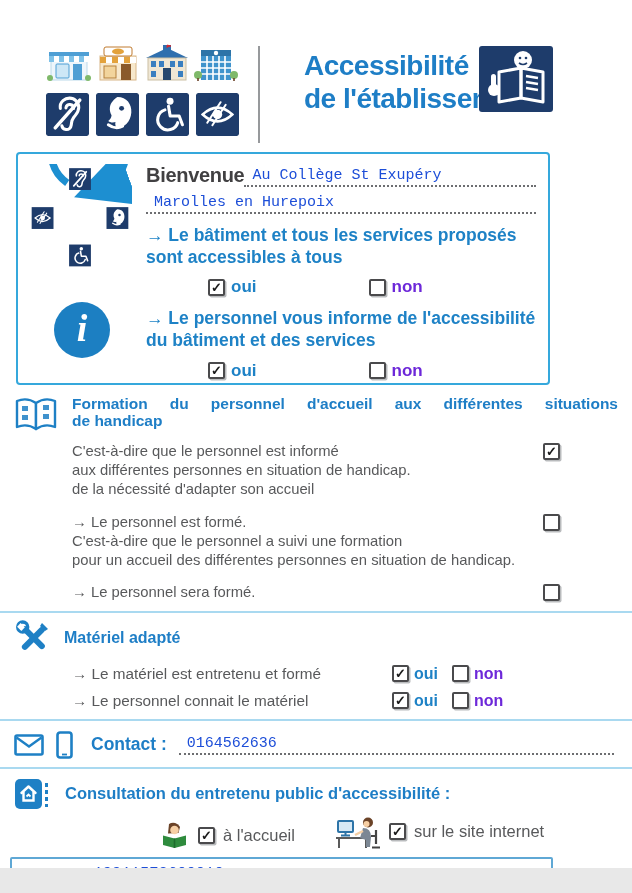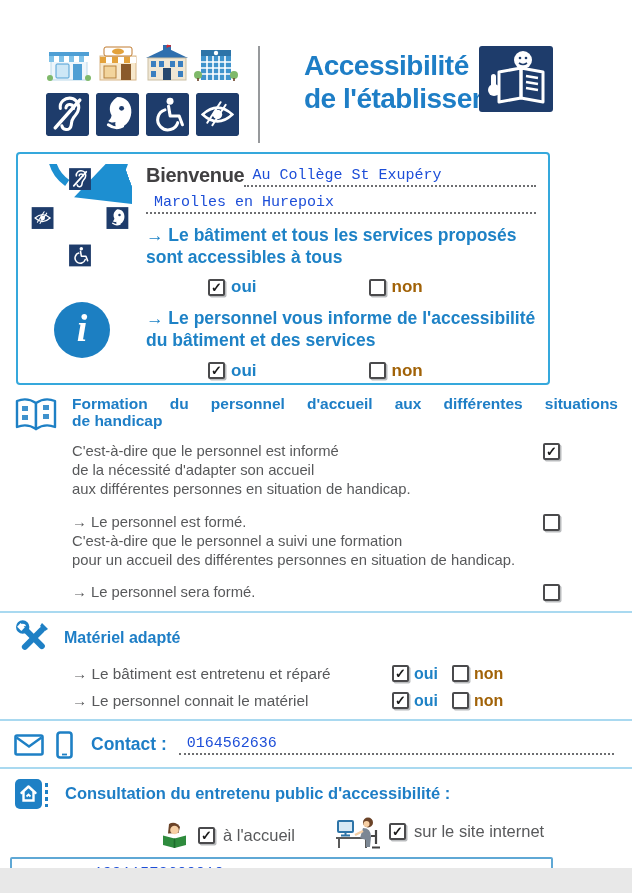--- a/index.html
+++ b/index.html
@@ -23,21 +23,21 @@
   .info-circle { position:absolute; left:26px; top:138px; width:56px; height:56px; border-radius:50%; background:#1c7fc2; color:#fff; font-family:"Liberation Serif", serif; font-style:italic; font-weight:bold; font-size:38px; text-align:center; line-height:52px; }
   .wb-right { flex:1; min-width:0; }
   .bienvenue-row { display:flex; align-items:flex-end; }
   .bienvenue-label { font-size:20px; font-weight:bold; color:#414042; letter-spacing:-0.3px; flex:none; }
   .fill-line { flex:1; border-bottom:2px dotted #6d6e71; font-family:Liberation Mono, monospace; font-size:15px; color:#1d4ed8; padding:0 0 1px 8px; min-height:20px; }
   .city-row { margin-top:7px; }
   .wb-q { margin-top:11px; color:#1e82c6; font-weight:bold; font-size:17.5px; line-height:1.24; }
   .wb-ouinon { display:flex; align-items:center; margin:9px 0 2px 0; padding-left:62px; }
   .cb { width:17px; height:17px; border:2px solid #4a4a4c; border-radius:2px; background:#fff; box-shadow:1.5px 1.5px 0 #b9bbbd; display:inline-flex; align-items:center; justify-content:center; font-size:13px; font-weight:bold; color:#1a1a1a; line-height:1; flex:none; }
   .lbl-oui { color:#1e82c6; font-weight:bold; font-size:17px; margin-left:6px; }
-  .lbl-non { color:#a16207; font-weight:bold; font-size:17px; margin-left:6px; }
+  .lbl-non { color:#6d28d9; font-weight:bold; font-size:17px; margin-left:6px; }
   .non-group { margin-left:112px; display:inline-flex; align-items:center; }
   .oui-group { display:inline-flex; align-items:center; }
 
   
   .section { padding:0 14px; }
   .sep { border:0; border-top:2px solid #a9d9f0; margin:8px 0 0 0; }
   .section-head { display:flex; gap:12px; margin-top:10px; }
   .section-title { color:#1e7ec6; font-weight:bold; font-size:15.5px; line-height:1.12; }
   .justify-line { text-align:justify; text-align-last:justify; width:100%; display:block; }
   .f-items { margin:7px 0 0 58px; font-size:14.8px; line-height:1.3; color:#58595b; }
@@ -288,22 +288,22 @@
       </svg>
       <div class="section-title" style="flex:1">
         <span class="justify-line">Formation du personnel d'accueil aux différentes situations</span>
         <span>de handicap</span>
       </div>
     </div>
     <div class="f-items">
       <div class="f-item">
         <span class="cb f-cb">✓</span>
         <div>C'est-à-dire que le personnel est informé</div>
+        <div>aux différentes personnes en situation de handicap.</div>
         <div>de la nécessité d'adapter son accueil</div>
-        <div>aux différentes personnes en situation de handicap.</div>
       </div>
       <div class="f-item">
         <span class="cb f-cb"></span>
         <div>→ Le personnel est formé.</div>
         <div>C'est-à-dire que le personnel a suivi une formation</div>
         <div>pour un accueil des différentes personnes en situation de handicap.</div>
       </div>
       <div class="f-item">
         <span class="cb f-cb"></span>
         <div>→ Le personnel sera formé.</div>
@@ -318,21 +318,21 @@
         <rect x="16.5" y="4" width="6" height="30" rx="3" transform="rotate(-45 19 19)" fill="#1e80c5"></rect>
         <rect x="16.5" y="4" width="6" height="30" rx="3" transform="rotate(45 19 19)" fill="#1e80c5"></rect>
         <circle cx="8.7" cy="8" r="5" fill="none" stroke="#1e80c5" stroke-width="3.4"></circle>
         <rect x="4" y="5.5" width="6" height="5" fill="#fff" transform="rotate(45 7 8)"></rect>
         <path d="M28 4 l6 6 -3 2 -5 -5 z" fill="#1e80c5"></path>
       </svg>
       <span class="section-title" style="font-size:16px">Matériel adapté</span>
     </div>
     <div class="mat-rows">
       <div class="mat-row">
-        <span class="mat-text">→ Le bâtiment est entretenu et réparé</span>
+        <span class="mat-text">→ Le matériel est entretenu et formé</span>
         <span class="mat-oui">
           <span class="cb">✓</span>
           <span class="lbl-oui">oui</span>
         </span>
         <span class="mat-non">
           <span class="cb"></span>
           <span class="lbl-non">non</span>
         </span>
       </div>
       <div class="mat-row">

